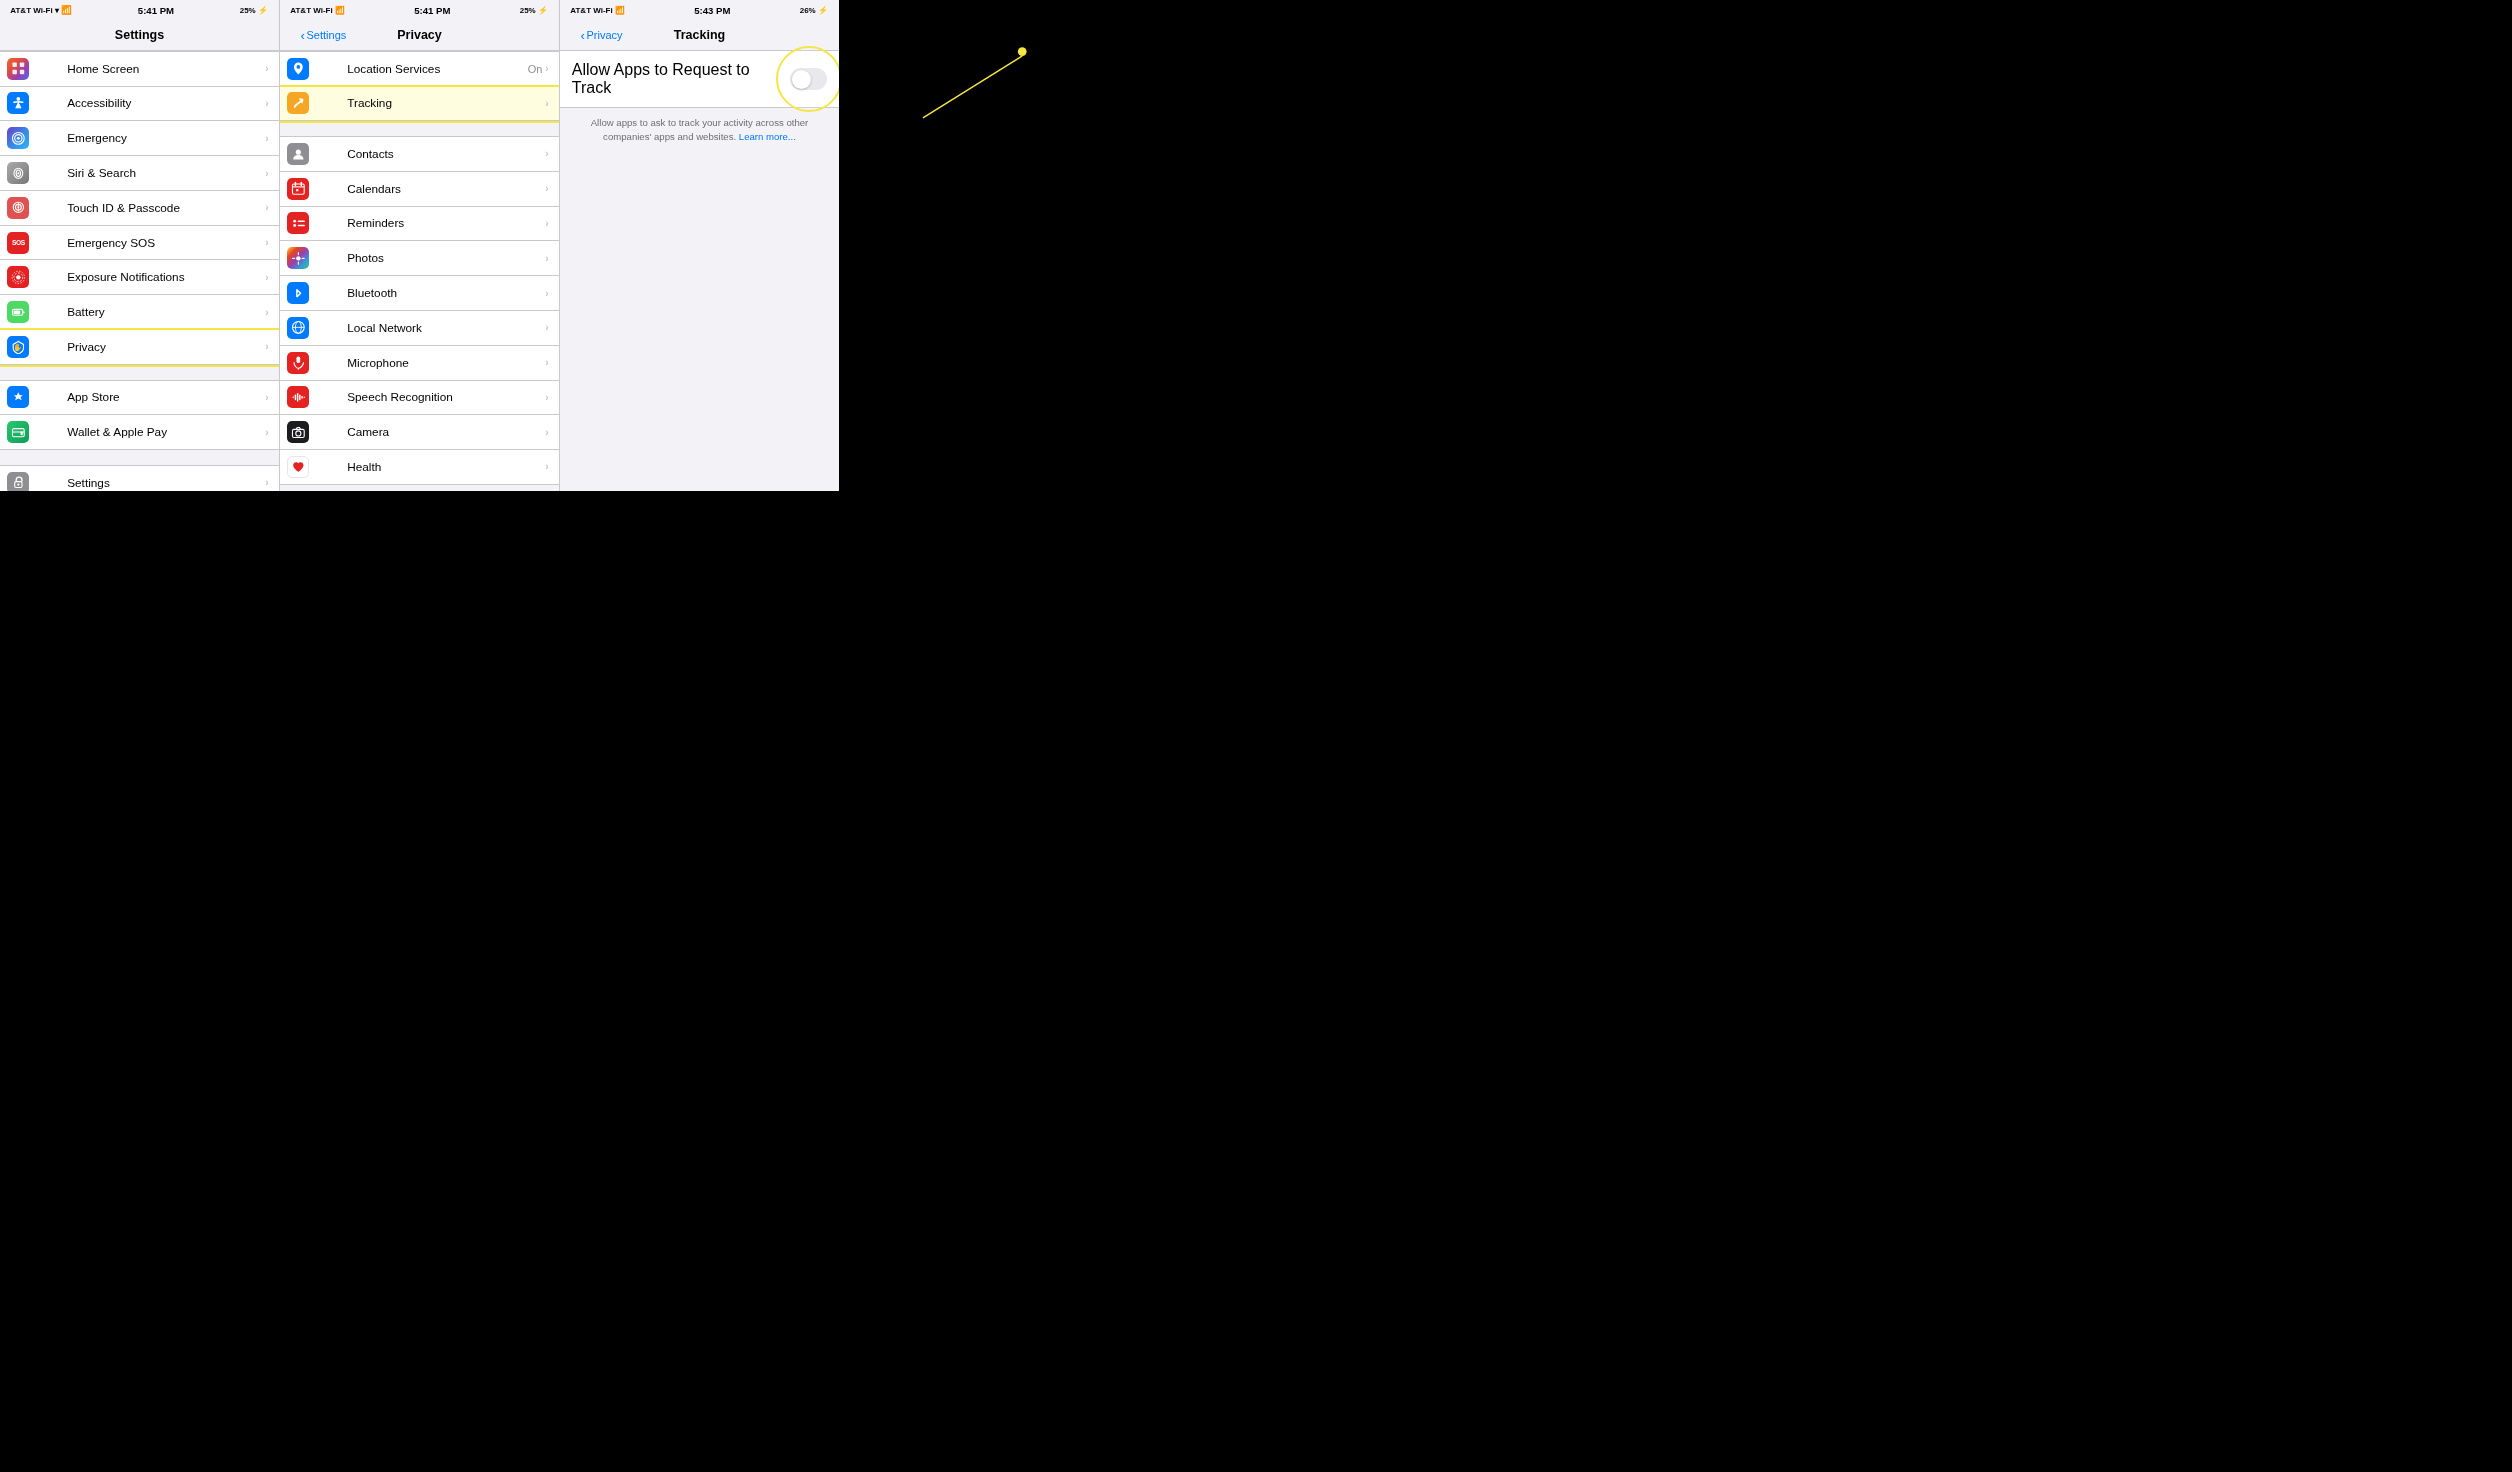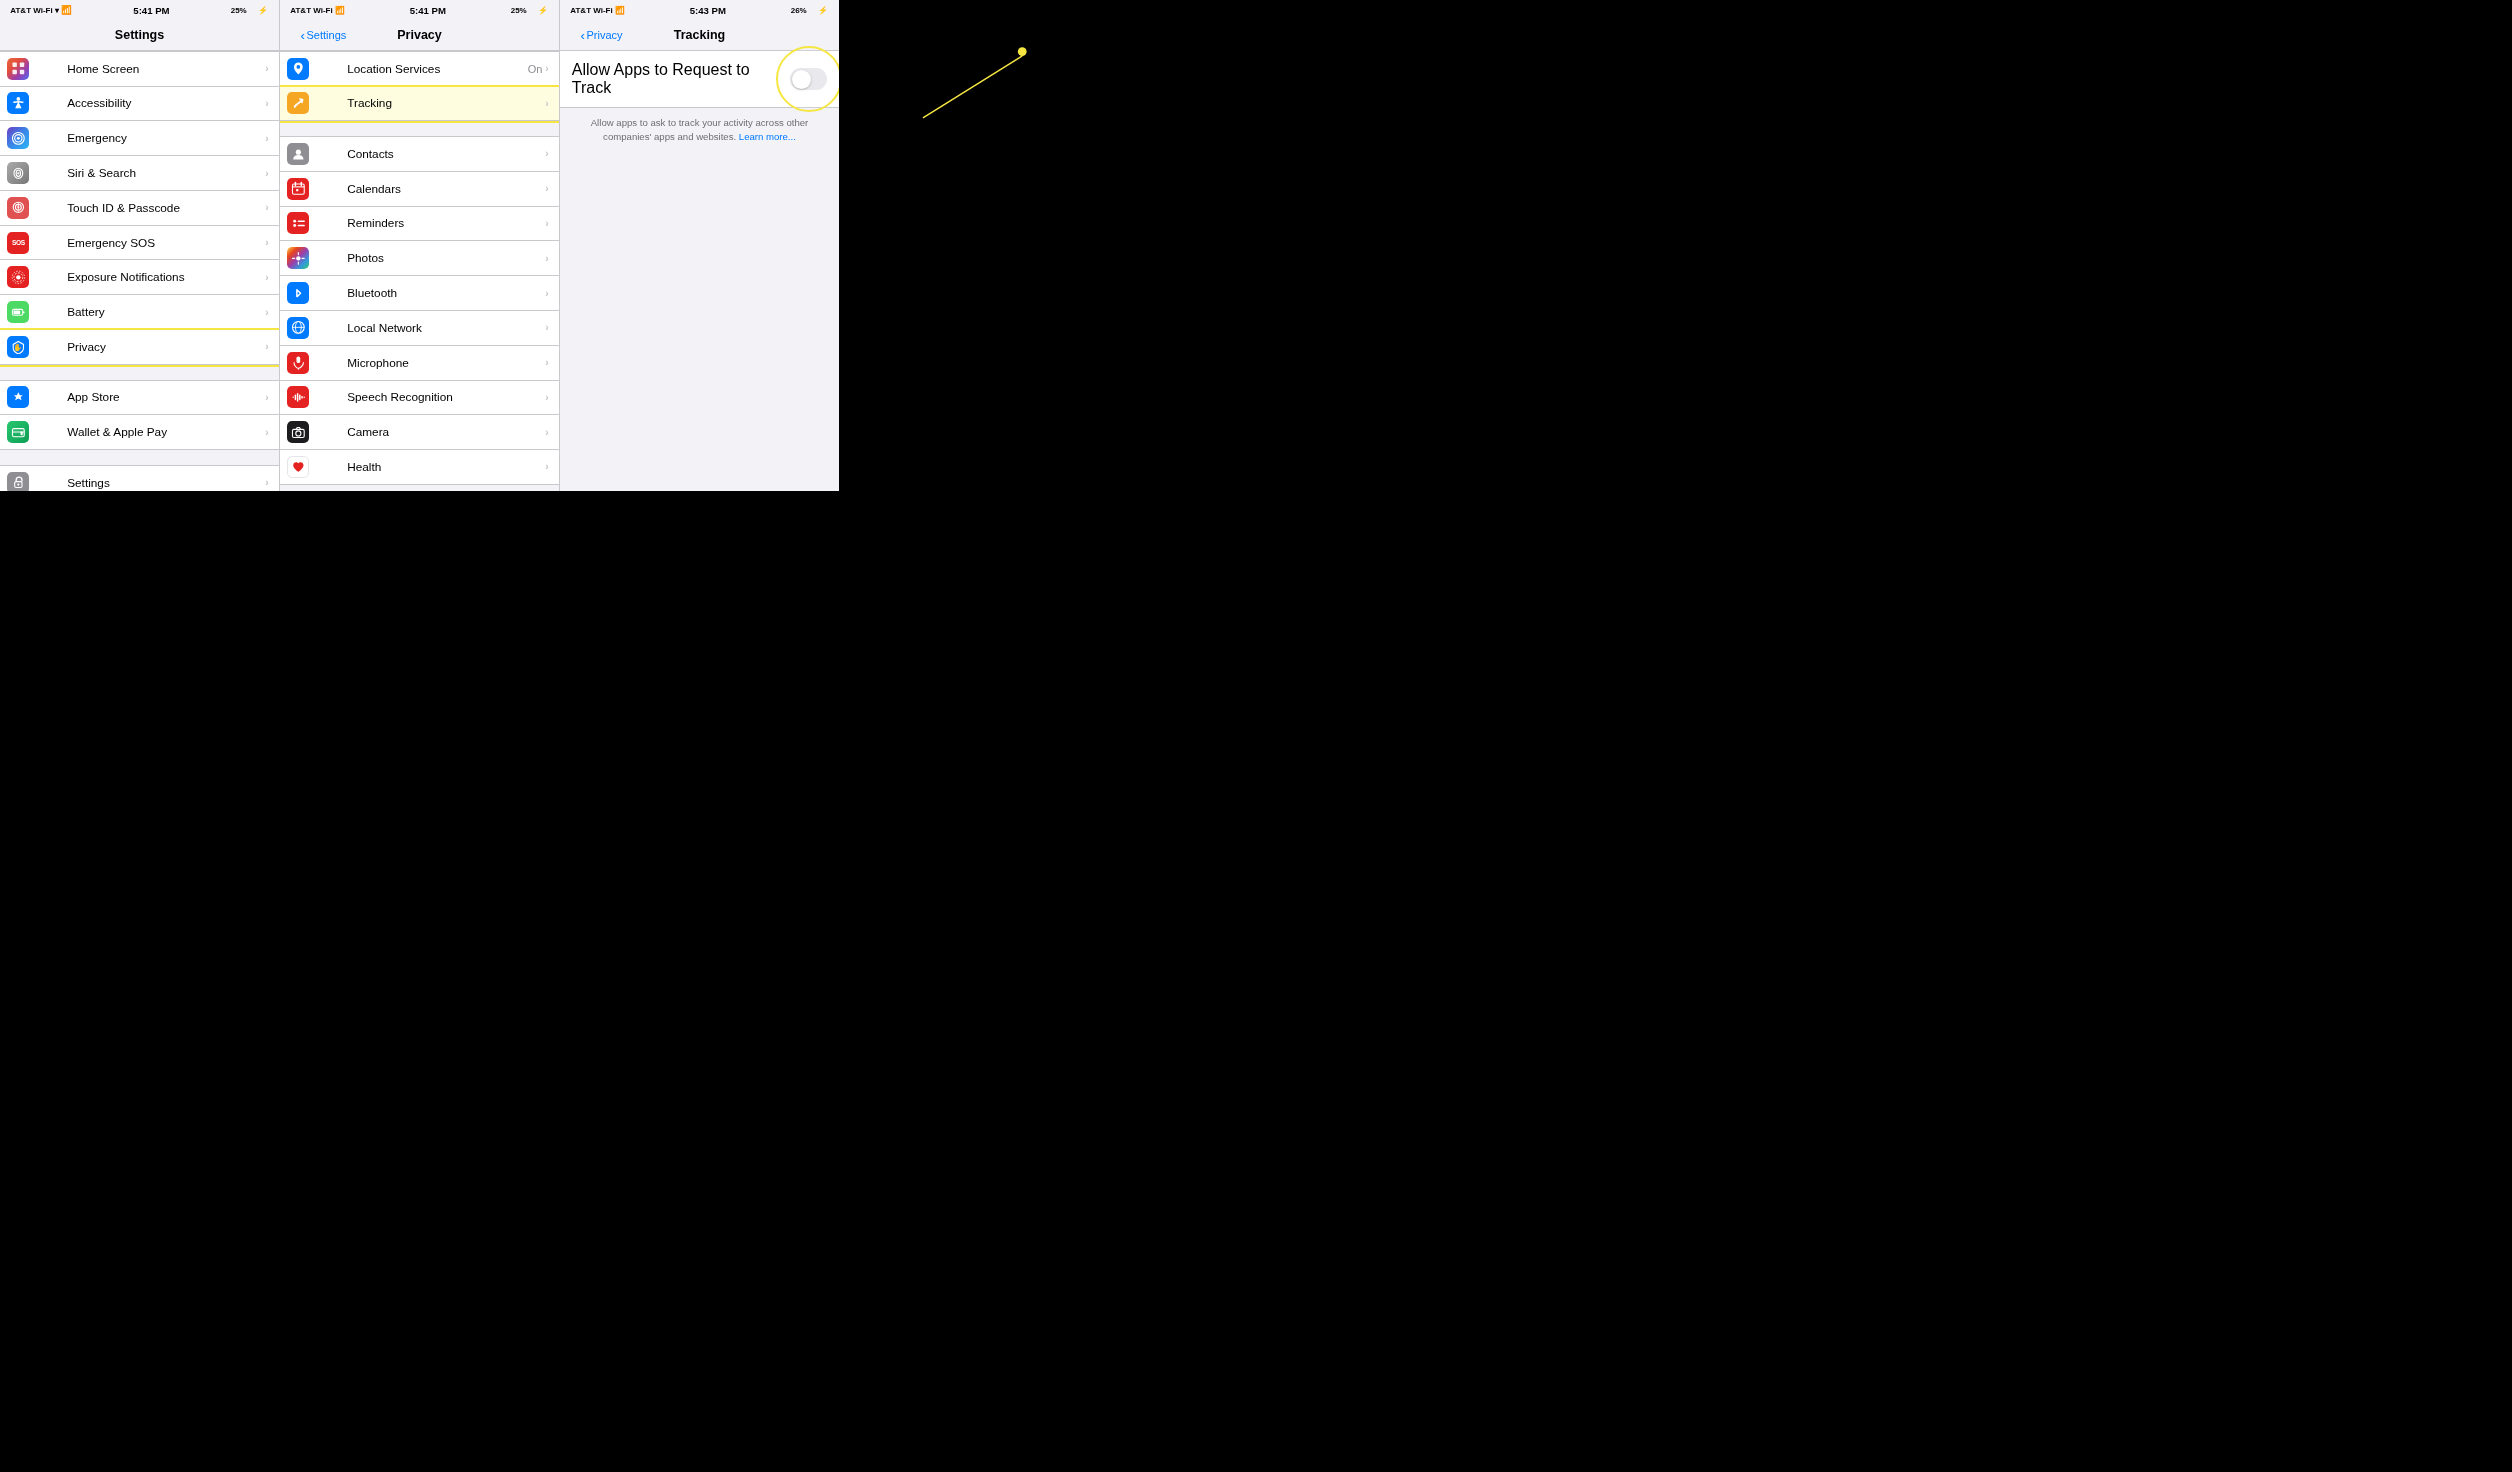--- a/index.html
+++ b/index.html
@@ -29,21 +29,21 @@
       align-items: center;
       padding: 2.9px 10.3px 1.5px;
       background: #f2f2f7;
       font-size: 8.8px;
       font-weight: 600;
       color: #000;
       height: 19px;
     }
     .status-bar .carrier { font-size: 8px; font-weight: 600; }
     .status-bar .time { font-size: 9.6px; font-weight: 600; }
-    .status-bar .battery-info { display: flex; align-items: center; gap: 12px; font-size: 8px; }
+    .status-bar .battery-info { display: flex; align-items: center; gap: 3px; font-size: 8px; }
 
     
     .nav-bar {
       background: #f2f2f7;
       padding: 4.4px 10.3px 2.9px;
       border-bottom: 0.7px solid #c8c8cd;
       text-align: left;
     }
     .nav-bar .nav-title { font-size: 12.5px; font-weight: 700; color: #000; }
     .nav-bar .nav-back {

